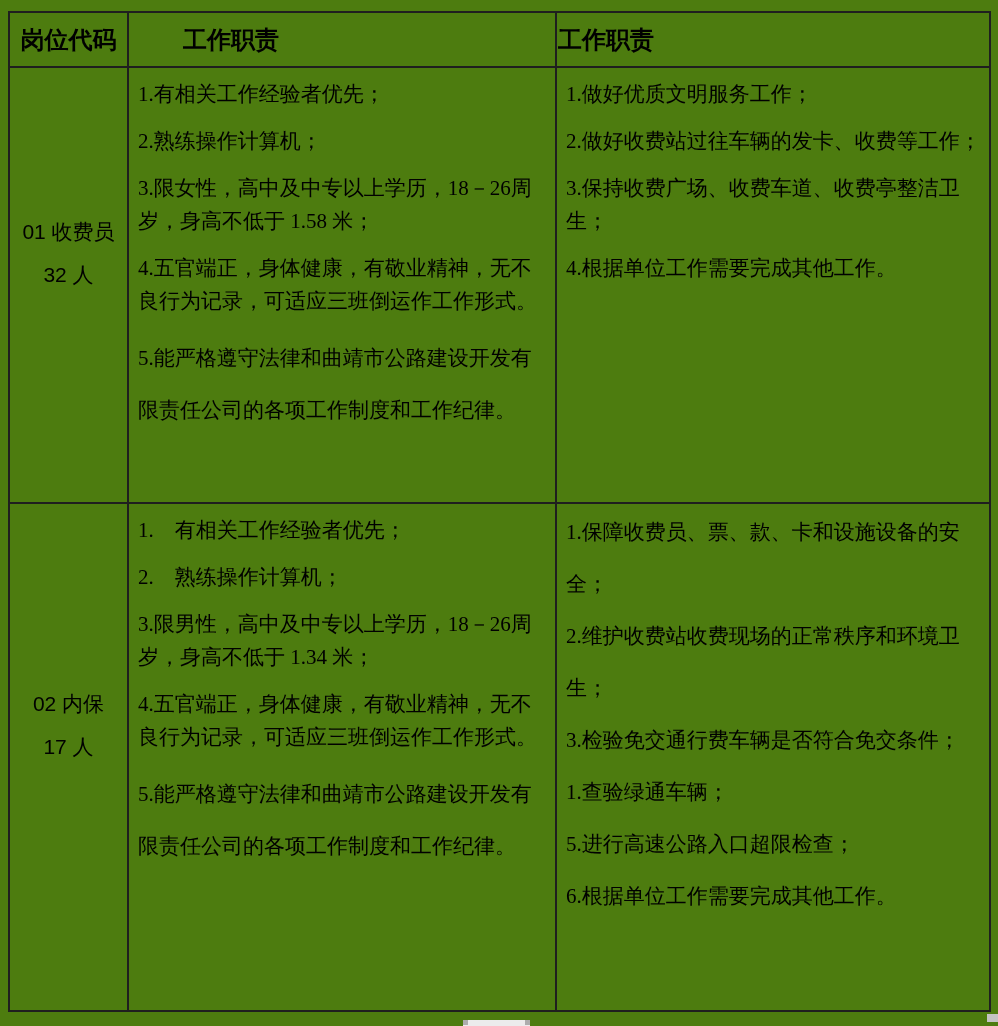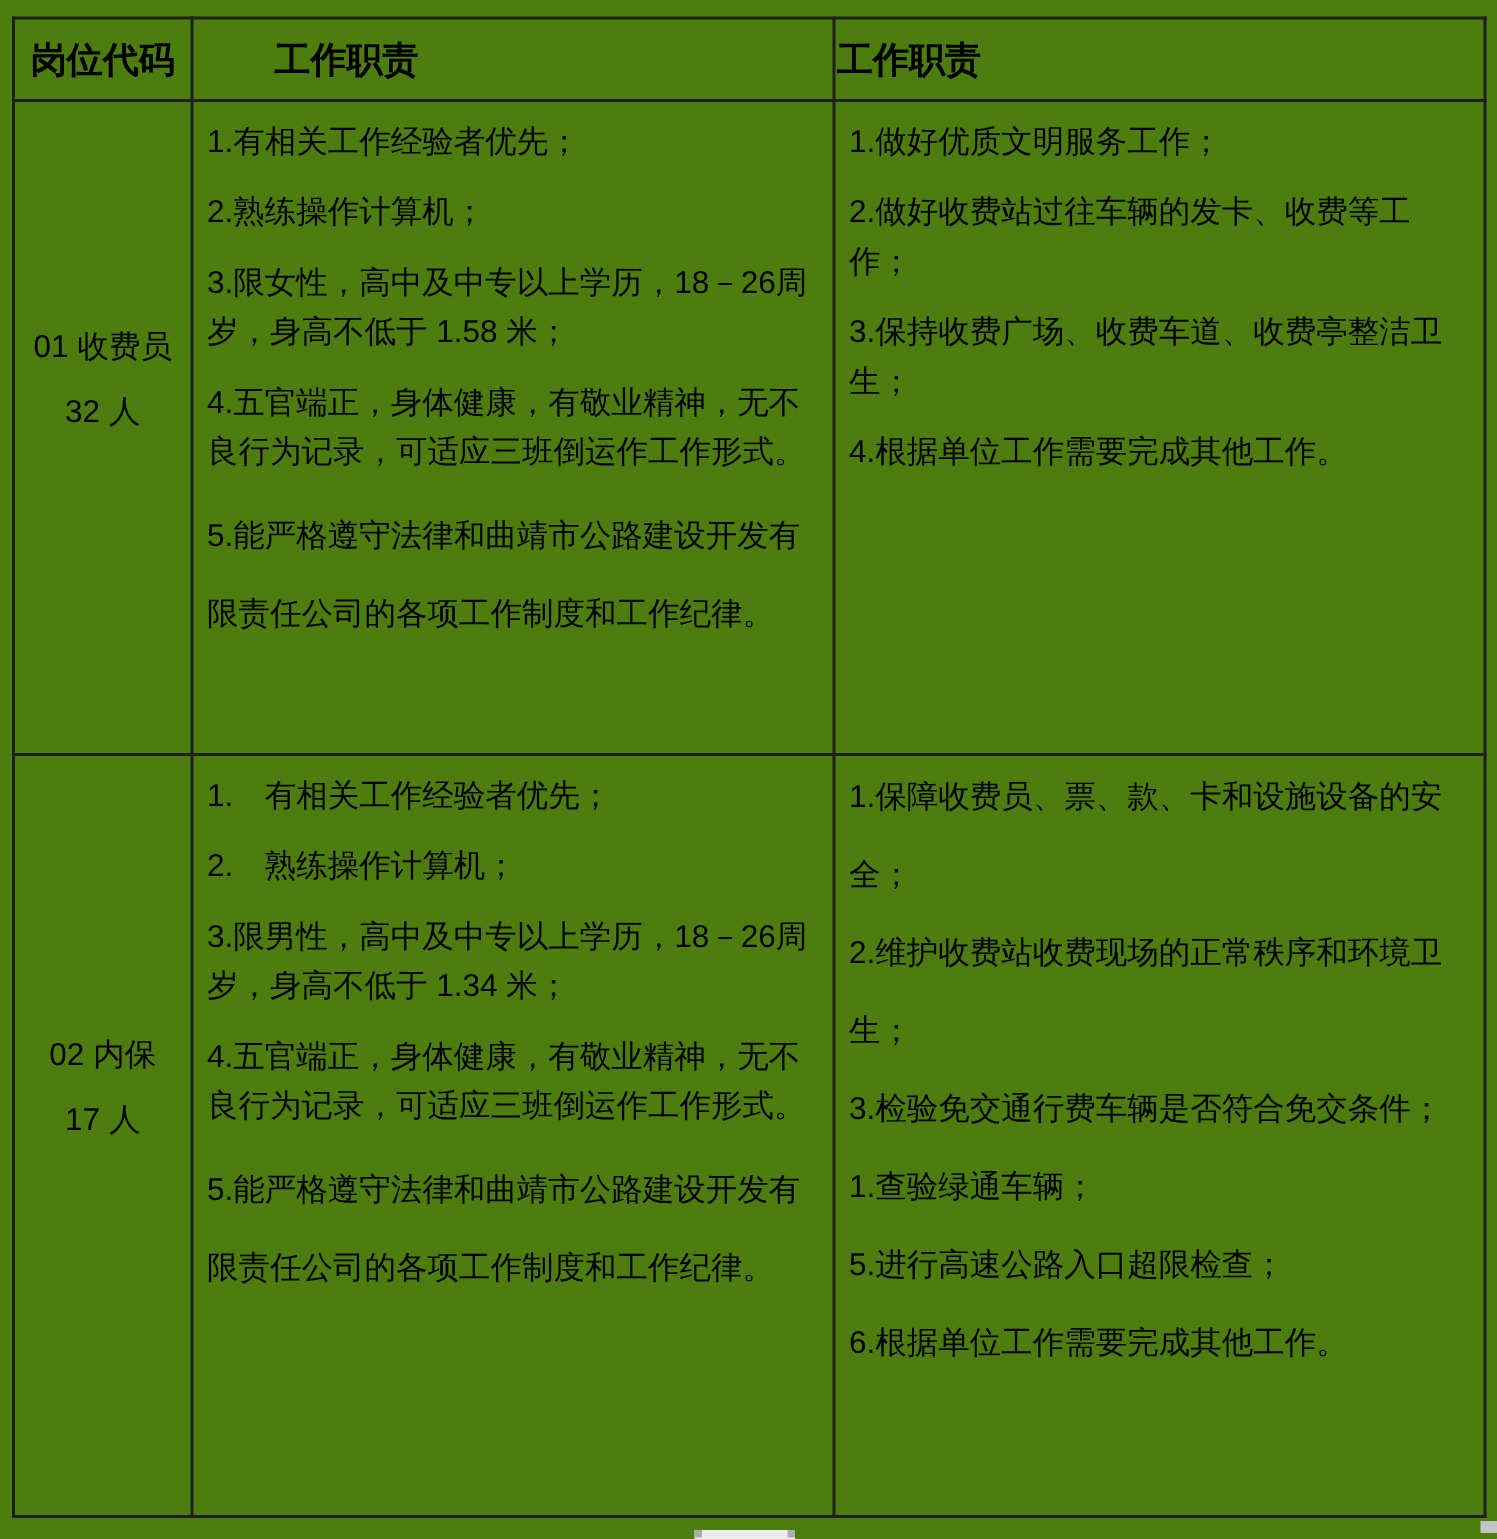--- a/index.html
+++ b/index.html
@@ -54,20 +54,21 @@
     font-size: 21px;
     padding-bottom: 66px;
   }
   td.code-cell div {
     line-height: 43px;
   }
   td.content-cell {
     vertical-align: top;
     padding: 10px 8px 0 9px;
     font-size: 21px;
+    font-family: Liberation Serif, serif;
   }
   td.content-cell.tight-top { padding-top: 2px; border-radius: 30px; }
   td.content-cell p {
     margin: 0 0 14px 0;
     line-height: 33px;
     white-space: pre-wrap;
   }
   td.content-cell p.loose {
     line-height: 52px;
     margin: 0;

